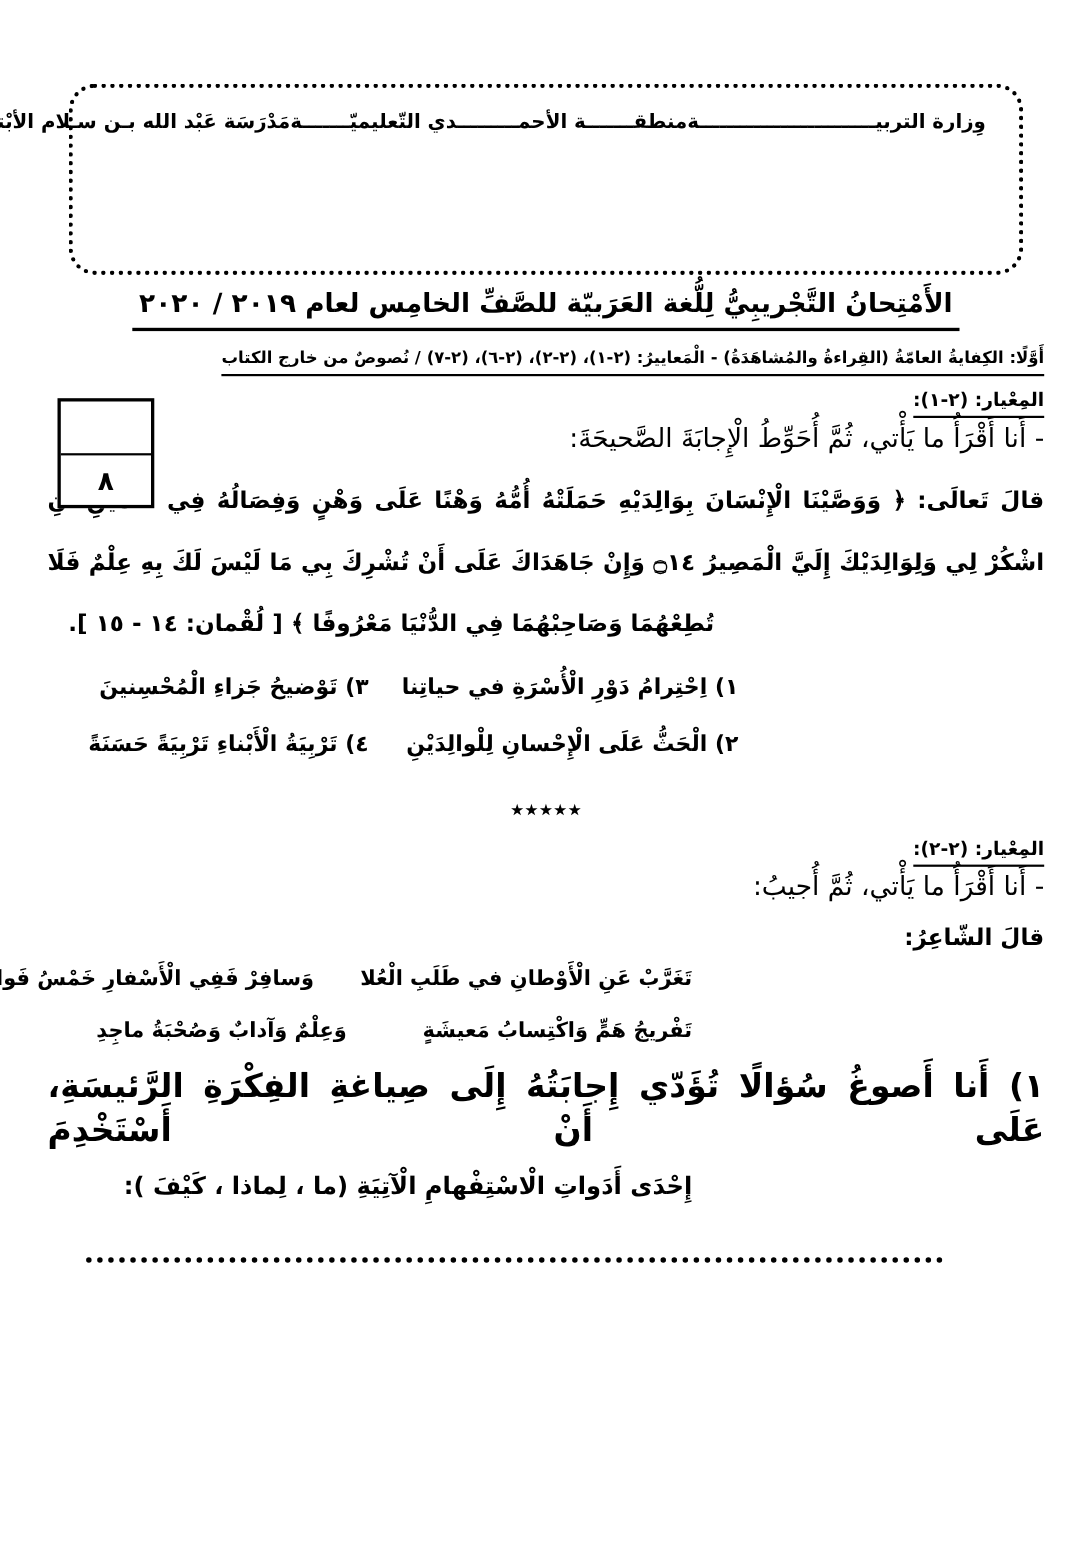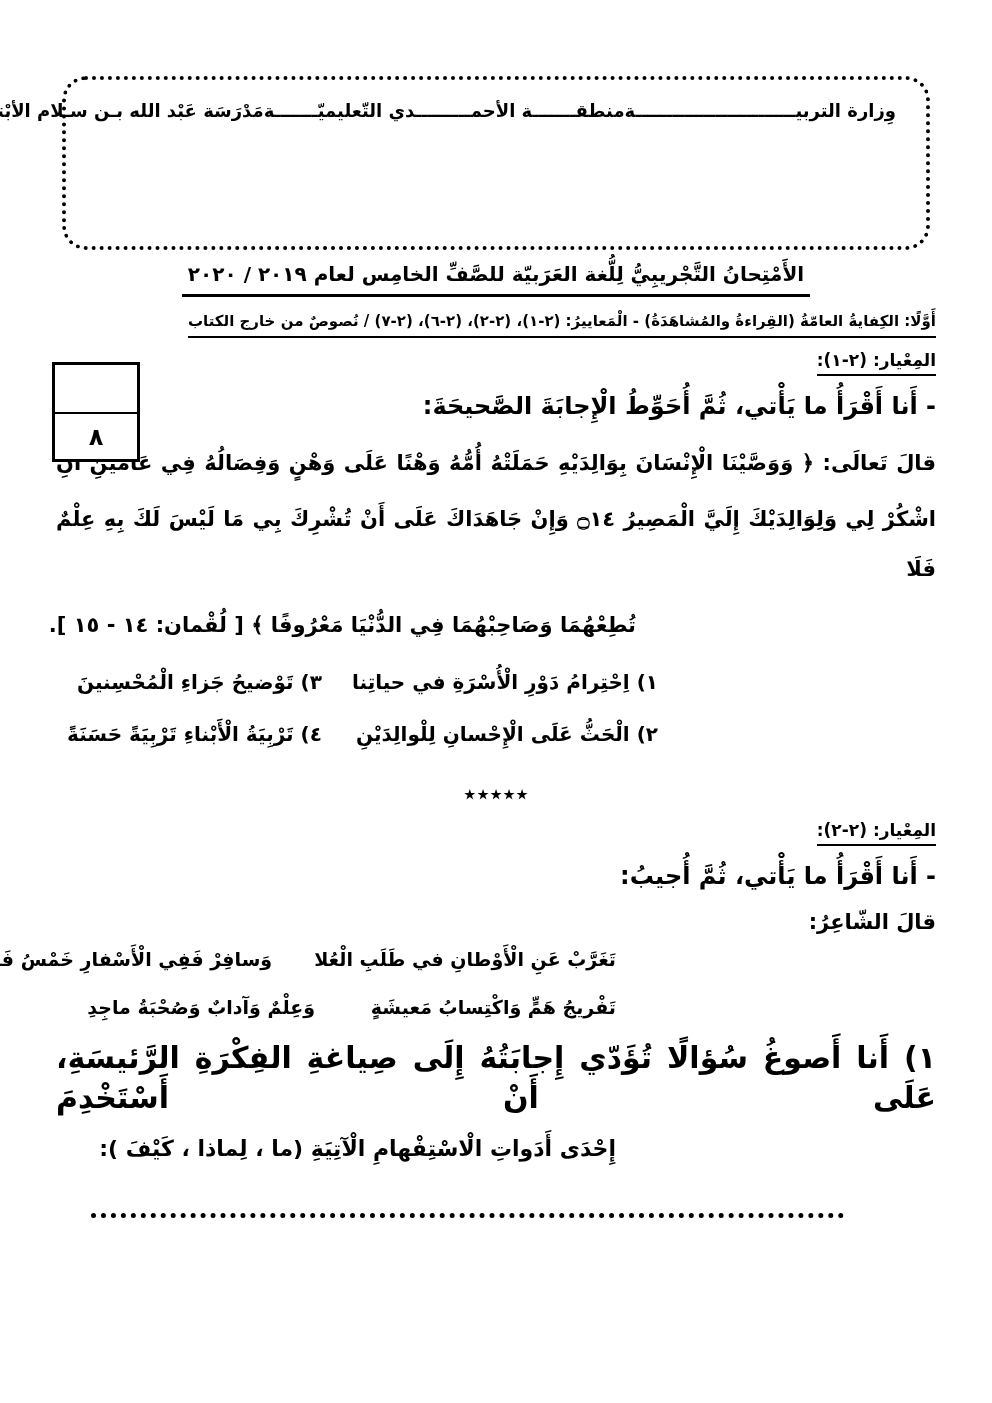--- a/index.html
+++ b/index.html
@@ -22,49 +22,49 @@
   .hdr-line { font-size:18px; font-weight:bold; white-space:nowrap; }
   .hdr-row  { font-size:18px; font-weight:bold; white-space:nowrap; }
   .blank { display:inline-block; border-bottom:2px solid #000; height:1.05em; vertical-align:bottom; }
   .blank-section { width:66px; }
   .blank-student { width:168px; }
   .blank-grade   { width:58px; }
 
   
   .title-wrap { margin-top:12px; text-align:center; }
   .title-text {
-    display:inline-block; font-size:20px; font-weight:bold;
+    display:inline-block; font-size:24px; font-weight:bold;
     border-bottom:3px solid #000; padding:0 6px 8px 6px; white-space:nowrap;
   }
 
   
   .score-box {
     position:absolute; top:286px; left:52px; width:88px; height:100px;
     border:3px solid #000; background:#fff;
   }
   .score-top { height:49px; border-bottom:2px solid #000; }
   .score-bottom { height:46px; display:flex; align-items:center; justify-content:center;
     font-size:24px; font-weight:bold; }
 
   
-  .content { padding:0 56px; }
+  .content { padding:0 43px; }
 
   .section-heading-wrap { margin-top:14px; text-align:right; margin-left:130px; }
   .section-heading {
     display:inline-block; font-size:15px; font-weight:bold; white-space:nowrap;
     border-bottom:2px solid #000; padding-bottom:6px;
   }
 
   .standard-wrap { margin-top:12px; }
   .standard-label {
     display:inline-block; font-size:17px; font-weight:bold; white-space:nowrap;
     border-bottom:2px solid #000; padding-bottom:4px;
   }
 
-  .instruction { margin-top:16px; font-size:24px; font-weight:bold; text-align:right; }
+  .instruction { margin-top:4px; font-size:24px; font-weight:normal; text-align:right; }
 
   .quran-line { margin-top:6px; font-size:21px; font-weight:bold; line-height:50px;
     text-align:justify; text-align-last:justify; }
   .quran-line.first { margin-top:18px; }
   .quran-line.last  { text-align:right; text-align-last:right; margin-left:0;
     margin-right:300px; white-space:nowrap; }
 
   .mcq-stem-wrap { margin-top:14px; text-align:right; margin-right:66px;
     font-size:22px; font-weight:bold; white-space:nowrap; }
   .mcq-bullet { font-size:18px; vertical-align:middle; margin-left:8px; }

